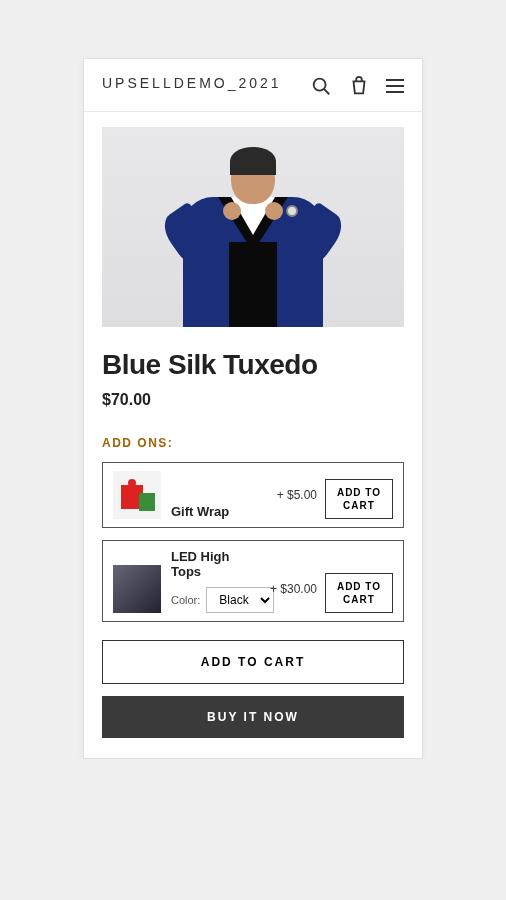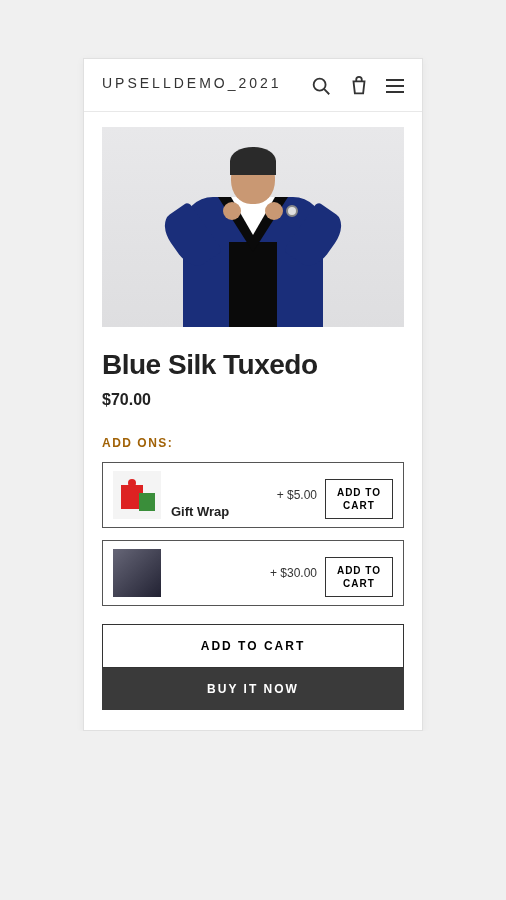--- a/index.html
+++ b/index.html
@@ -297,21 +297,21 @@
       border: 1px solid #333;
       background: #fff;
       font-size: 12px;
       font-weight: 600;
       letter-spacing: 2px;
       cursor: pointer;
     }
     .buy-now {
       width: 100%;
       padding: 14px;
-      margin-top: 0;
+      margin-top: 12px;
       border: none;
       background: #3a3a3a;
       color: #fff;
       font-size: 12px;
       font-weight: 600;
       letter-spacing: 2px;
       cursor: pointer;
     }
   </style>
 </head>
@@ -373,20 +373,27 @@
         <div class="addon-price">+ $5.00</div>
         <button class="addon-btn">ADD TO CART</button>
       </div>
     </div>
 
     <div class="addon-card">
       <div class="addon-thumb">
         <div class="shoe-thumb"></div>
       </div>
       <div class="addon-info">
+        <div class="addon-name">LED High Tops</div>
+        <div class="addon-color-row">
+          <span class="color-label">Color:</span>
+          <select class="color-select">
+            <option>Black</option>
+          </select>
+        </div>
       </div>
       <div class="addon-right">
         <div class="addon-price">+ $30.00</div>
         <button class="addon-btn">ADD TO CART</button>
       </div>
     </div>
 
     <button class="main-atc">ADD TO CART</button>
     <button class="buy-now">BUY IT NOW</button>
 

